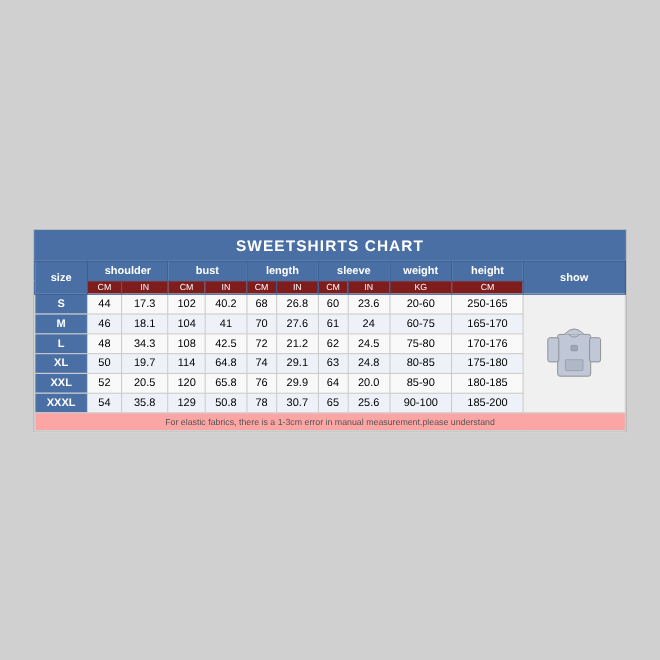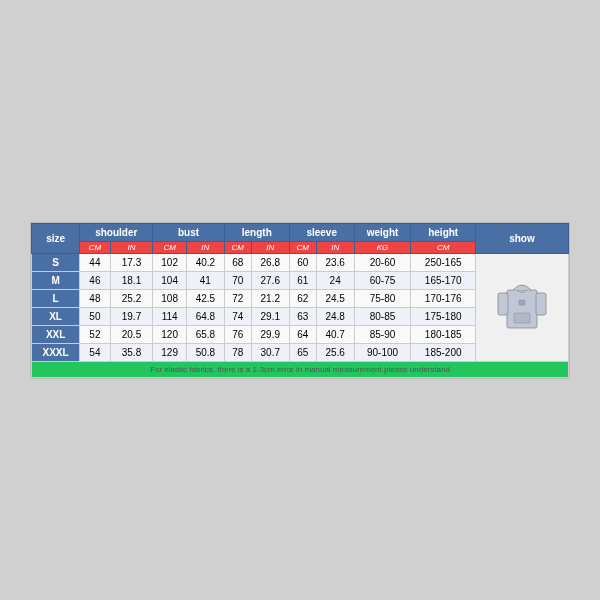--- a/index.html
+++ b/index.html
@@ -34,27 +34,26 @@
     .header-row th {
       background: #4a6fa5;
       color: #fff;
       text-align: center;
       padding: 3px 2px;
       font-size: 10px;
       font-weight: bold;
       border: 1px solid #3a5f95;
     }
     .sub-header-row td {
-      background: #ef4444;
+      background: #7f1d1d;
       color: #fff;
       text-align: center;
       font-size: 8px;
       padding: 1px 2px;
       border: 1px solid #3a5f95;
-      font-style: italic;
     }
     .data-row td {
       text-align: center;
       padding: 3px 2px;
       border: 1px solid #ccc;
       font-size: 10px;
     }
     .data-row:nth-child(odd) td {
       background: #f9f9f9;
     }
@@ -64,40 +63,41 @@
     .size-col {
       font-weight: bold;
       background: #4a6fa5 !important;
       color: #fff;
     }
     .note-row td {
       text-align: center;
       font-size: 8px;
       color: #555;
       padding: 3px 2px;
-      background: #22c55e;
+      background: #fca5a5;
       border: 1px solid #ccc;
     }
     .img-cell {
       background: #f0f0f0 !important;
       vertical-align: middle;
     }
     .garment-img {
       width: 55px;
       height: 70px;
       display: flex;
       align-items: center;
       justify-content: center;
       margin: 0 auto;
     }
   </style>
 </head>
 <body>
 
 <div class="chart-container">
+  <div class="chart-title">SWEETSHIRTS CHART</div>
   <table>
     <thead>
       <tr class="header-row">
         <th rowspan="2">size</th>
         <th colspan="2">shoulder</th>
         <th colspan="2">bust</th>
         <th colspan="2">length</th>
         <th colspan="2">sleeve</th>
         <th>weight</th>
         <th>height</th>
@@ -160,21 +160,21 @@
       <td>27.6</td>
       <td>61</td>
       <td>24</td>
       <td>60-75</td>
       <td>165-170</td>
 
     </tr>
         <tr class="data-row">
       <td class="size-col">L</td>
       <td>48</td>
-      <td>25.2</td>
+      <td>34.3</td>
       <td>108</td>
       <td>42.5</td>
       <td>72</td>
       <td>21.2</td>
       <td>62</td>
       <td>24.5</td>
       <td>75-80</td>
       <td>170-176</td>
 
     </tr>
@@ -194,21 +194,21 @@
     </tr>
         <tr class="data-row">
       <td class="size-col">XXL</td>
       <td>52</td>
       <td>20.5</td>
       <td>120</td>
       <td>65.8</td>
       <td>76</td>
       <td>29.9</td>
       <td>64</td>
-      <td>40.7</td>
+      <td>20.0</td>
       <td>85-90</td>
       <td>180-185</td>
 
     </tr>
         <tr class="data-row">
       <td class="size-col">XXXL</td>
       <td>54</td>
       <td>35.8</td>
       <td>129</td>
       <td>50.8</td>

